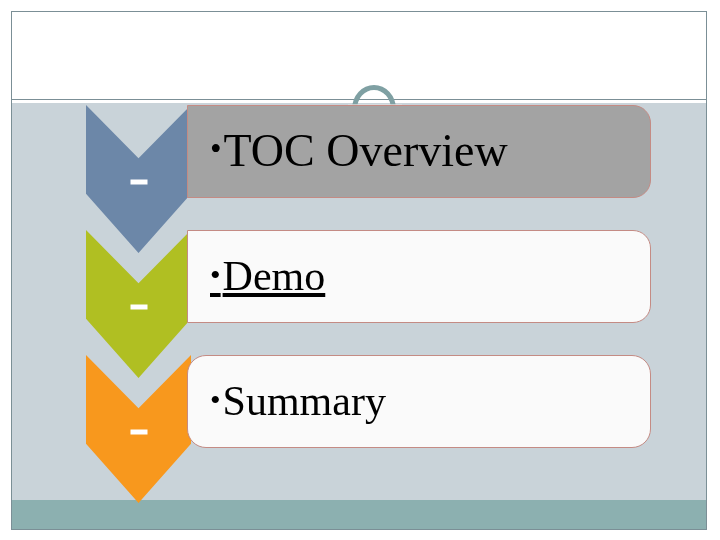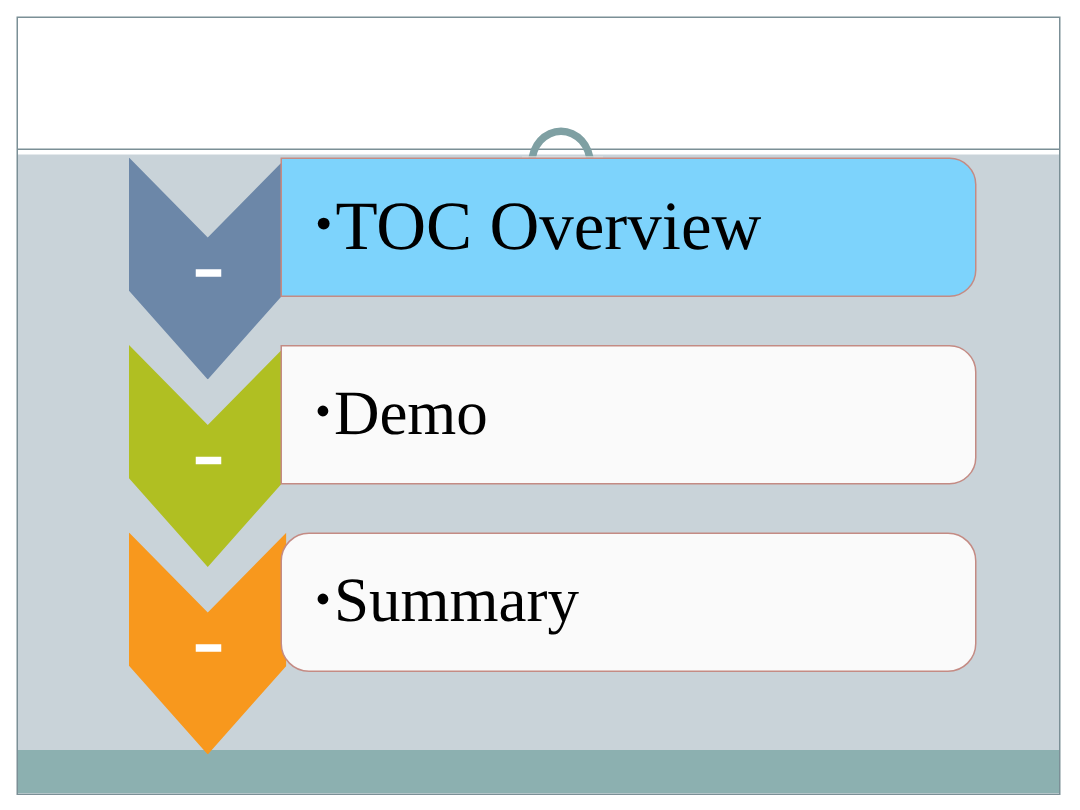--- a/index.html
+++ b/index.html
@@ -198,30 +198,30 @@
     <div id="body-area" style="background: rgb(201, 211, 217);"></div>
     <div id="body-sliver"></div>
 
     <div id="ring" style="border-color: rgb(127, 160, 163);"></div>
     <div id="ring-veil"></div>
 
     <div class="row" id="row-1">
       <div class="chevron" style="background: rgb(108, 135, 168);">
         <span class="dash"></span>
       </div>
-      <div class="textbox" style="background: #7dd3fc; border-color: rgb(196, 139, 132);">
+      <div class="textbox" style="background: #a3a3a3; border-color: rgb(196, 139, 132);">
         <div class="bullet-text"><span class="dot">•</span><span>TOC Overview</span></div>
       </div>
     </div>
 
     <div class="row" id="row-2">
       <div class="chevron" style="background: rgb(176, 191, 34);">
         <span class="dash"></span>
       </div>
-      <div class="textbox" style="background: rgb(250, 250, 250); border-color: rgb(196, 139, 132);">
+      <div class="textbox" style="background: rgb(250, 250, 250); border-color: rgb(196, 139, 132); text-decoration: underline;">
         <div class="bullet-text"><span class="dot">•</span><span>Demo</span></div>
       </div>
     </div>
 
     <div class="row" id="row-3">
       <div class="chevron" style="background: rgb(248, 152, 29);">
         <span class="dash"></span>
       </div>
       <div class="textbox" style="background: rgb(250, 250, 250); border-color: rgb(196, 139, 132);">
         <div class="bullet-text"><span class="dot">•</span><span>Summary</span></div>

